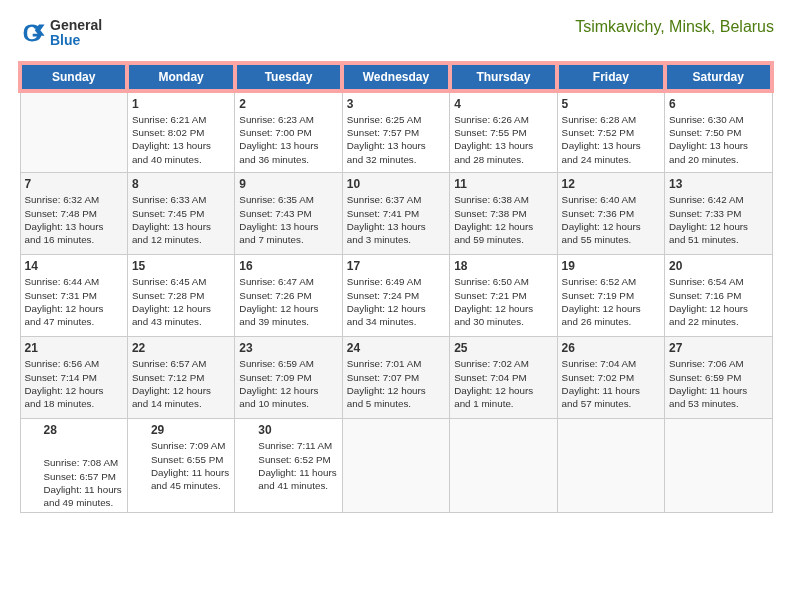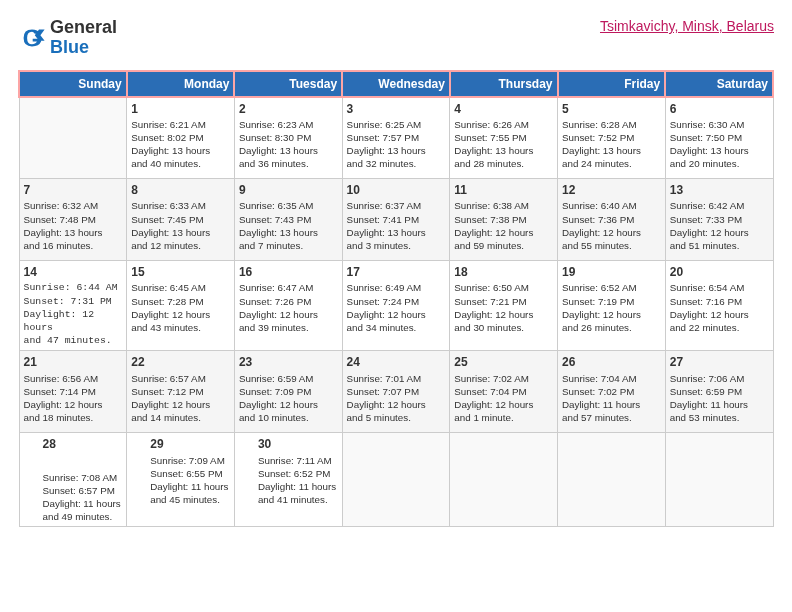--- a/index.html
+++ b/index.html
@@ -19,58 +19,57 @@
       display: flex;
       justify-content: space-between;
       align-items: flex-start;
       margin-bottom: 12px;
     }
     .logo {
       display: flex;
       align-items: center;
     }
     .logo-text {
-      font-size: 18px;
+      font-size: 14px;
       font-weight: bold;
       color: #333;
       line-height: 1.1;
     }
     .logo-general { color: #333; }
     .logo-blue { color: #1a6fbb; }
     .logo-icon {
       width: 28px;
       height: 28px;
       margin-right: 4px;
     }
     .title-block {
       text-align: right;
     }
     .month-title {
       font-size: 32px;
       font-weight: bold;
       color: #333;
     }
     .location {
-      font-size: 14px;
-      color: #be185d;
-      text-decoration: underline;
+      font-size: 16px;
+      color: #4d7c0f;
     }
     .calendar {
       width: 100%;
       border-collapse: collapse;
       font-size: 10.5px;
     }
     .calendar th {
       background: #2a6db5;
       color: #fff;
       padding: 5px 4px;
-      text-align: right;
+      text-align: center;
       font-size: 12px;
       font-weight: bold;
-      border: 2px solid #fca5a5;
+      border: 4px solid #fca5a5;
     }
     .calendar td {
       border: 1px solid #ccc;
       vertical-align: top;
       padding: 3px 4px;
       width: 107px;
       height: 82px;
       color: #333;
       line-height: 1.35;
     }
@@ -131,21 +130,21 @@
           <td>
             <span class="day-num">1</span>
             <div class="cell-content" style="white-space: pre-line;">Sunrise: 6:21 AM
 Sunset: 8:02 PM
 Daylight: 13 hours
 and 40 minutes.</div>
           </td>
           <td>
             <span class="day-num">2</span>
             <div class="cell-content" style="white-space: pre-line;">Sunrise: 6:23 AM
-Sunset: 8:30 PM
+Sunset: 7:00 PM
 Daylight: 13 hours
 and 36 minutes.</div>
           </td>
           <td>
             <span class="day-num">3</span>
             <div class="cell-content" style="white-space: pre-line;">Sunrise: 6:25 AM
 Sunset: 7:57 PM
 Daylight: 13 hours
 and 32 minutes.</div>
           </td>
@@ -218,21 +217,21 @@
             <span class="day-num">13</span>
             <div class="cell-content" style="white-space: pre-line;">Sunrise: 6:42 AM
 Sunset: 7:33 PM
 Daylight: 12 hours
 and 51 minutes.</div>
           </td>
         </tr>
         <tr>
           <td>
             <span class="day-num">14</span>
-            <div class="cell-content" style="white-space: pre-line; font-family: Liberation Mono, monospace;">Sunrise: 6:44 AM
+            <div class="cell-content" style="white-space: pre-line;">Sunrise: 6:44 AM
 Sunset: 7:31 PM
 Daylight: 12 hours
 and 47 minutes.</div>
           </td>
           <td>
             <span class="day-num">15</span>
             <div class="cell-content" style="white-space: pre-line;">Sunrise: 6:45 AM
 Sunset: 7:28 PM
 Daylight: 12 hours
 and 43 minutes.</div>

